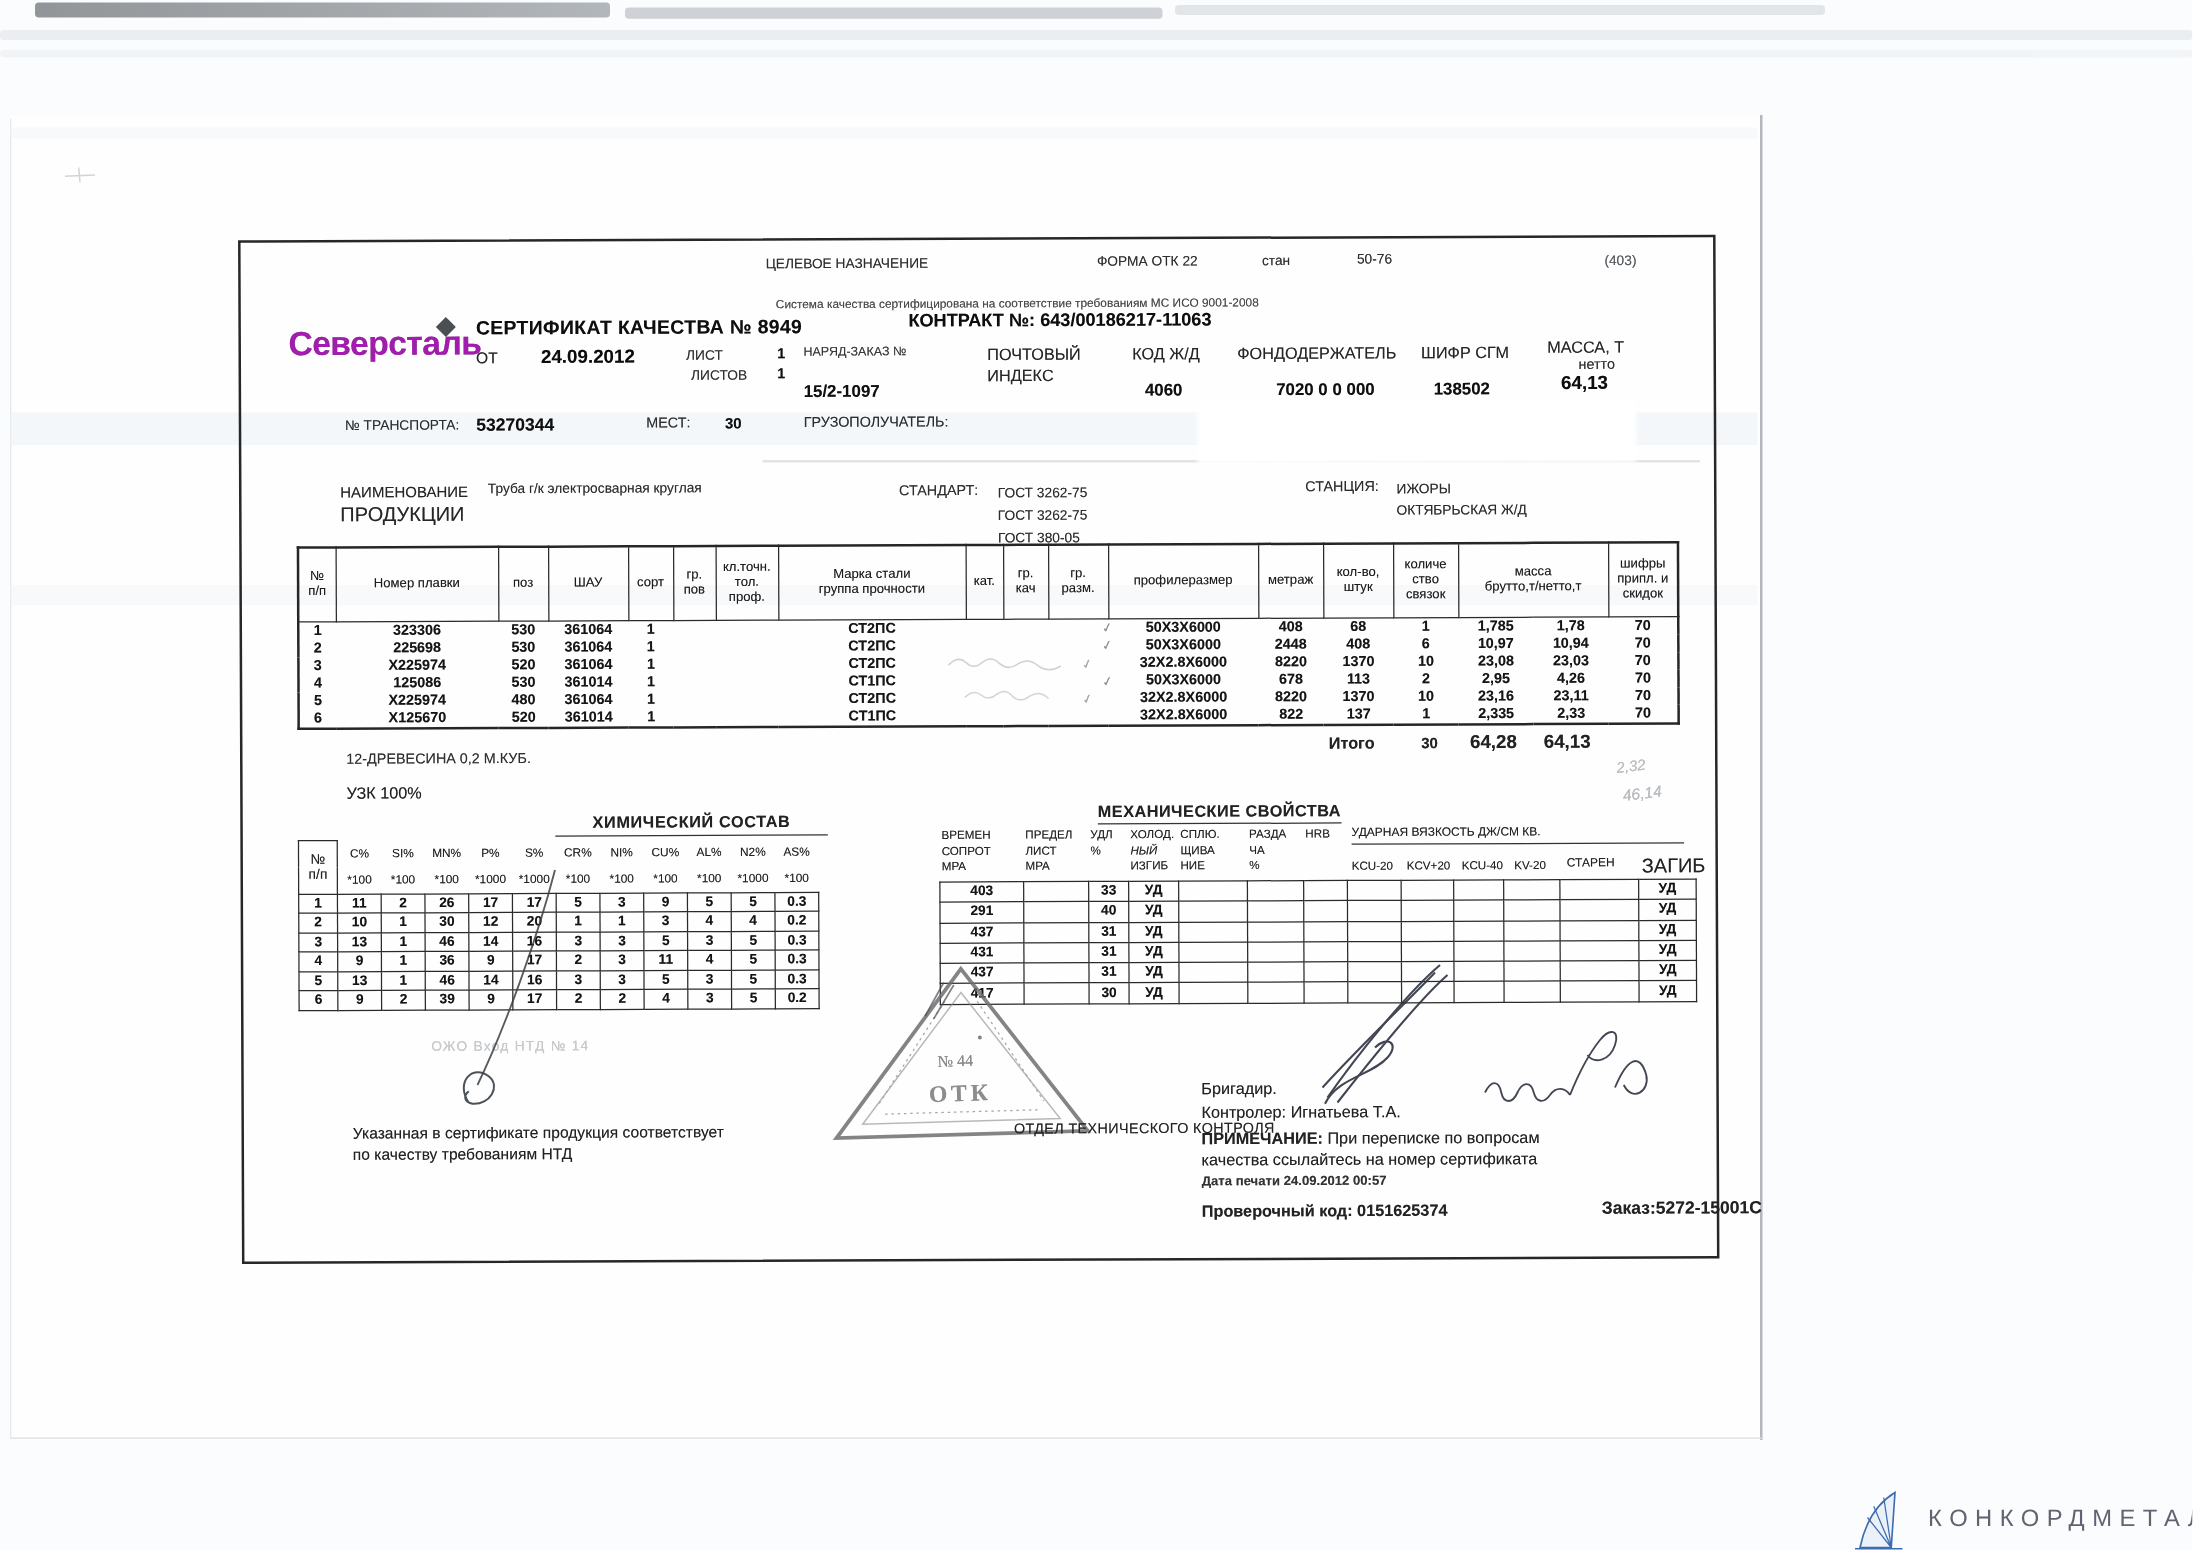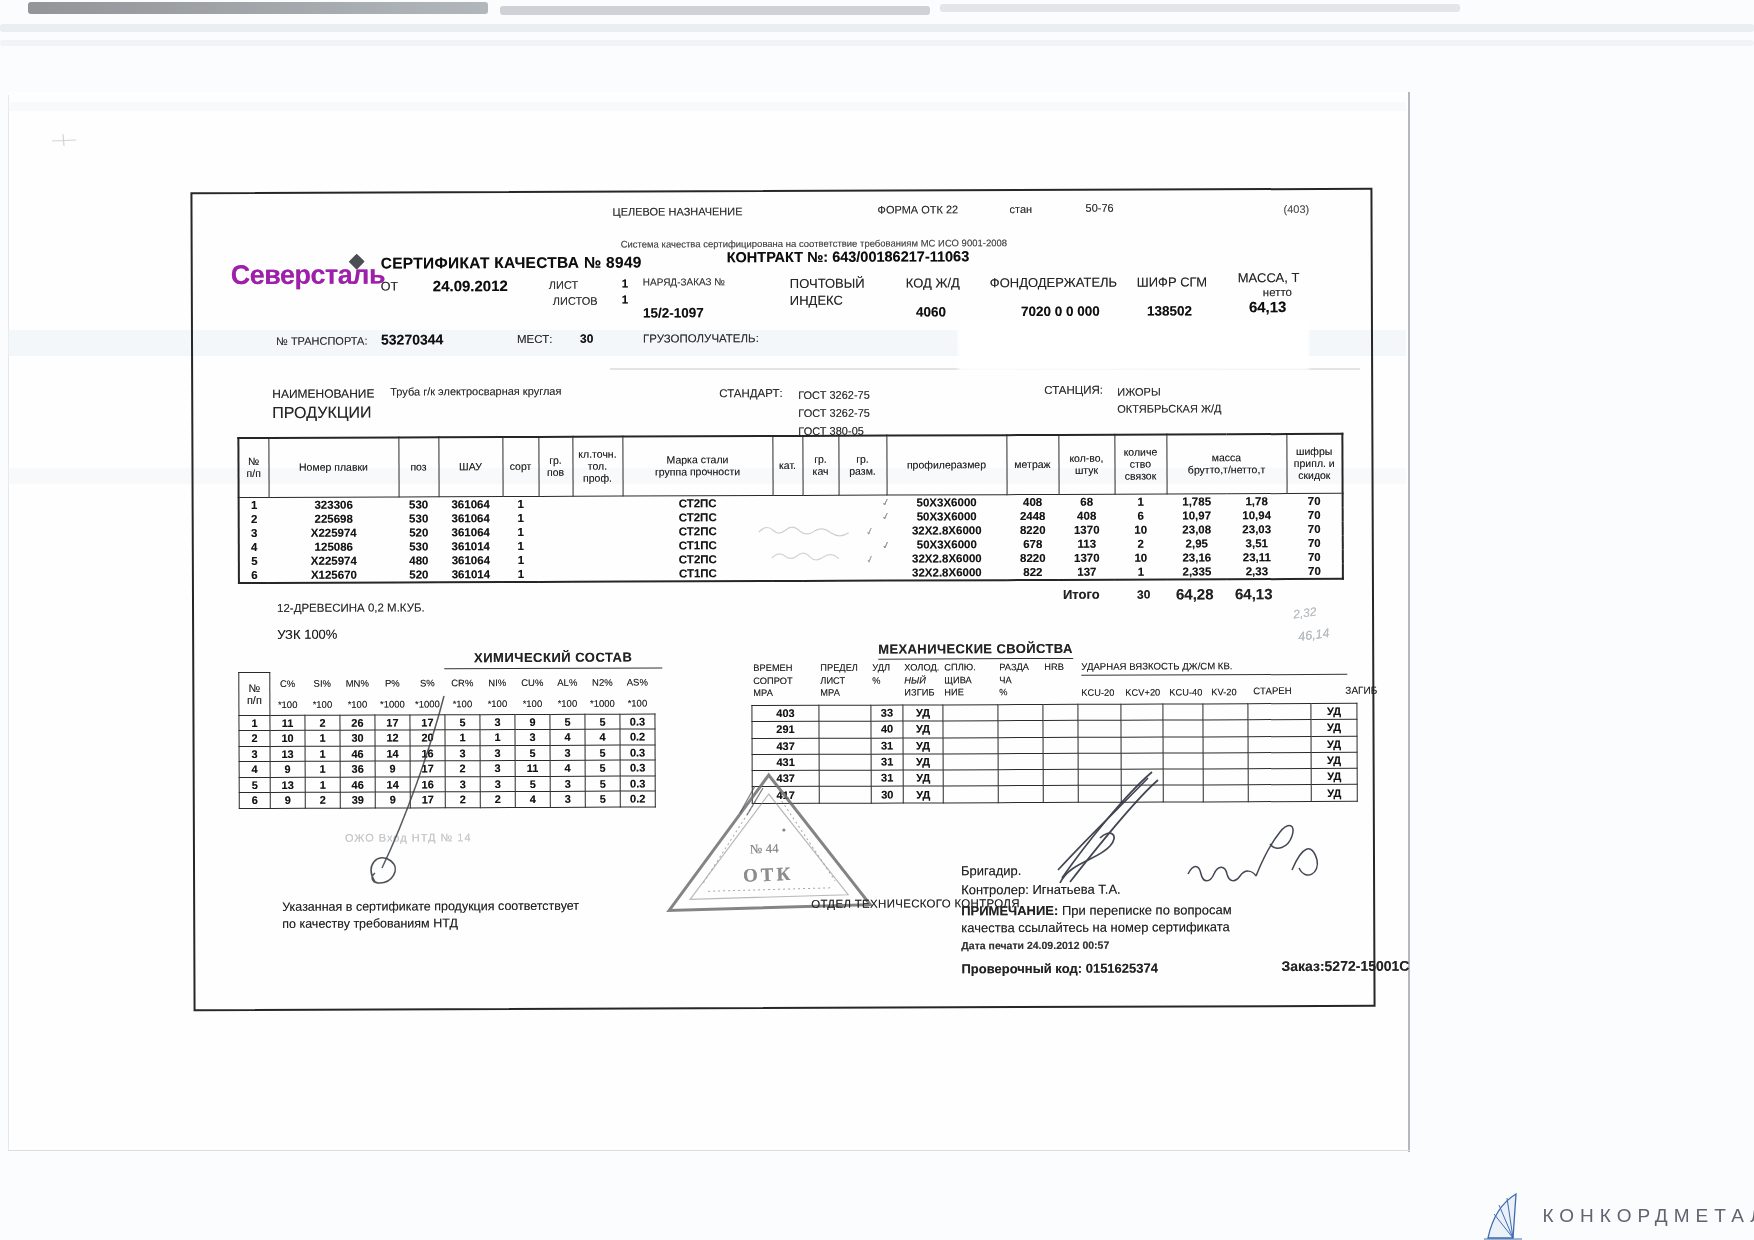--- a/index.html
+++ b/index.html
@@ -253,21 +253,21 @@
             <td></td>
             <td>СТ1ПС</td>
             <td></td>
             <td></td>
             <td></td>
             <td>50X3X6000</td>
             <td>678</td>
             <td>113</td>
             <td>2</td>
             <td>2,95</td>
-            <td>3,51</td>
+            <td>4,26</td>
             <td>70</td>
           </tr>
           <tr>
             <td>5</td>
             <td>Х225974</td>
             <td>480</td>
             <td>361064</td>
             <td>1</td>
             <td></td>
             <td></td>
@@ -495,21 +495,21 @@
         </div>
       <div class="mcol abs" style="left:293px;top:0;width:33px;">
           <span style="display: block;">HRB</span>
         </div>
       <span class="abs" style="left:330px;top:0;width:266px;font-size:9.6px;border-bottom:1.2px solid #333;padding-bottom:3px;">УДАРНАЯ ВЯЗКОСТЬ ДЖ/СМ КВ.</span>
       <span class="abs" style="left:330px;top:27px;font-size:9.3px;">KCU-20</span>
       <span class="abs" style="left:374px;top:27px;font-size:9.3px;">KCV+20</span>
       <span class="abs" style="left:418px;top:27px;font-size:9.3px;">KCU-40</span>
       <span class="abs" style="left:460px;top:27px;font-size:9.3px;">KV-20</span>
       <span class="abs" style="left:502px;top:25px;font-size:9.6px;">СТАРЕН</span>
-      <span class="abs" style="left:562px;top:25px;font-size:10px;margin-left:32px;">ЗАГИБ</span>
+      <span class="abs" style="left:562px;top:25px;font-size:16px;">ЗАГИБ</span>
       <table class="xtbl abs" style="left:0;top:43px;">
         <colgroup>
           <col style="width:67px">
             <col style="width:52px">
             <col style="width:32px">
             <col style="width:40px">
           <col style="width:55px">
             <col style="width:45px">
             <col style="width:35px">
             <col style="width:43px">

